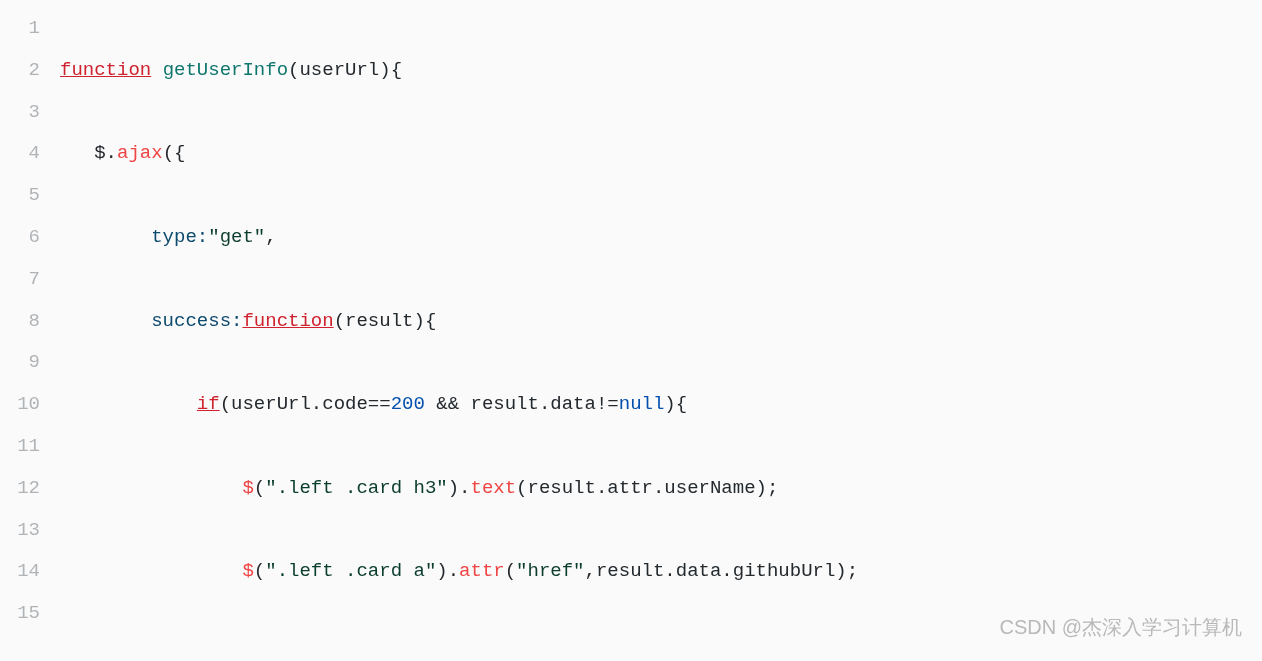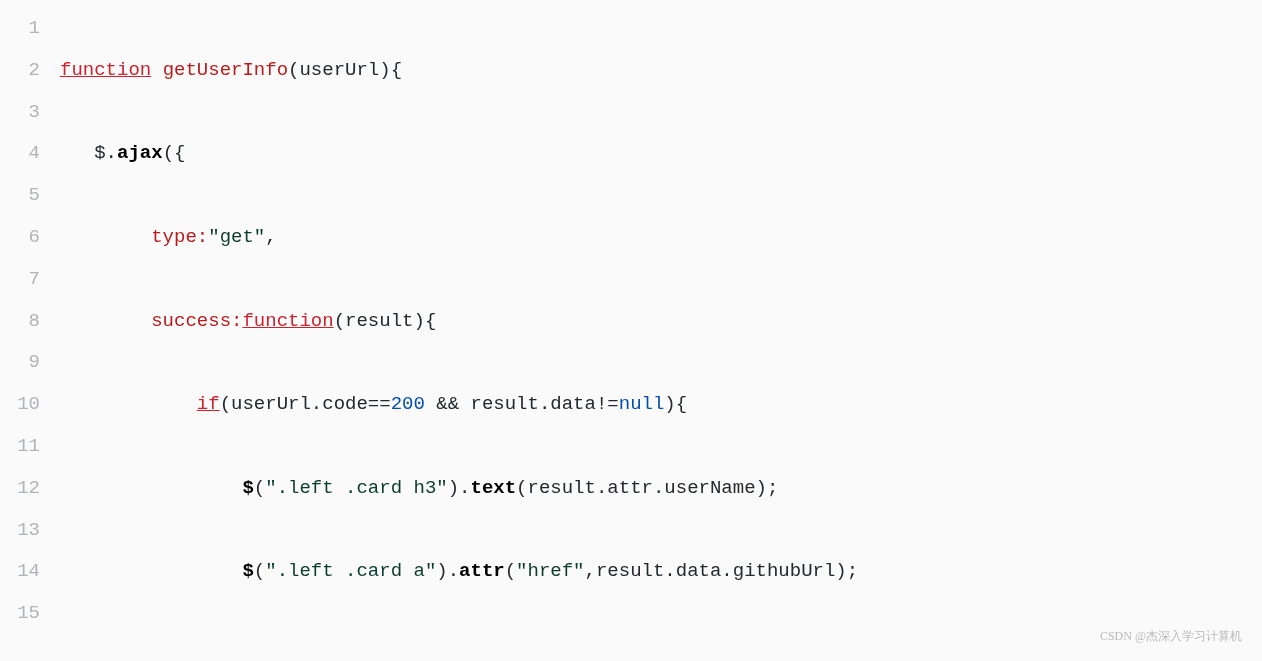--- a/index.html
+++ b/index.html
@@ -31,34 +31,34 @@
       user-select: none;
     }
     .code {
       flex: 1;
       white-space: pre;
     }
     .line {
       line-height: 2.2;
     }
     .kw { color: #cf222e; text-decoration: underline; }
-    .fn-name { color: #b91c1c; }
-    .fn-call { color: #000000; font-weight: bold; }
+    .fn-name { color: #0f766e; }
+    .fn-call { color: #ef4444; }
     .param { color: #24292e; }
-    .attr { color: #b91c1c; margin-top: 35px; }
+    .attr { color: #0c4a6e; margin-top: 35px; }
     .str { color: #0b3d2e; }
     .num { color: #0550ae; text-align: center; }
     .null { color: #0550ae; }
     .watermark {
       position: absolute;
       bottom: 12px;
       right: 20px;
       color: rgba(120,120,120,0.5);
-      font-family: Liberation Serif, serif;
-      font-size: 12px;
+      font-family: Liberation Sans, sans-serif;
+      font-size: 20px;
     }
   </style>
 </head>
 <body>
 
 <div class="code-container">
   <div class="gutter">
     <div class="line">1</div>
     <div class="line">2</div>
     <div class="line">3</div>

